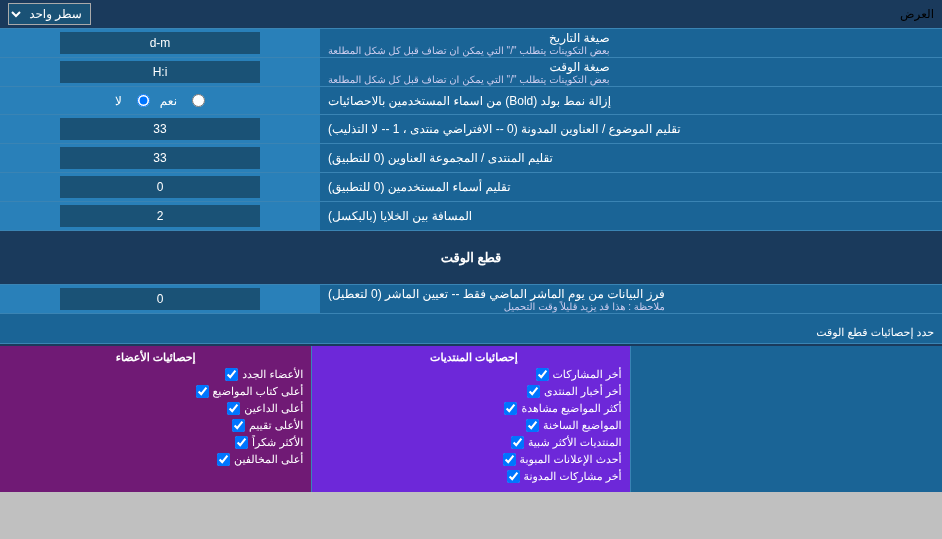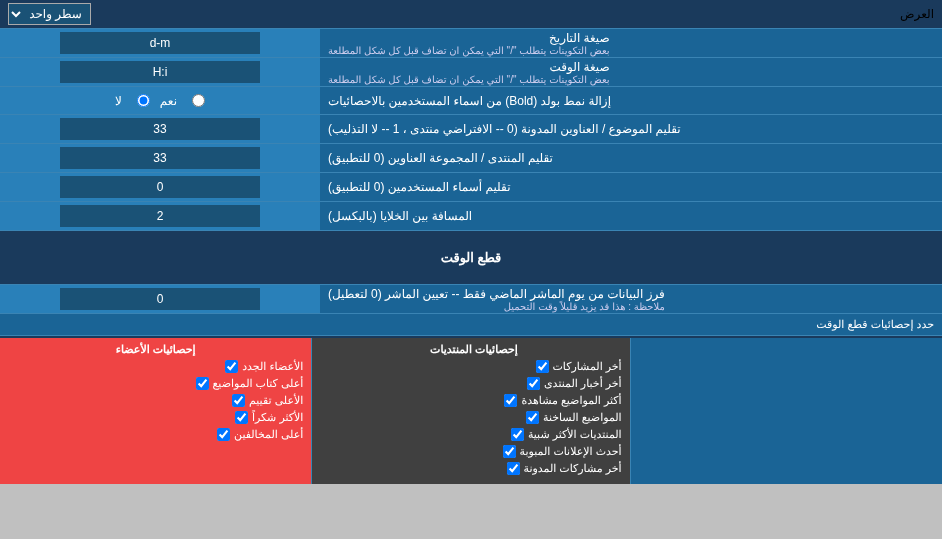--- a/index.html
+++ b/index.html
@@ -107,20 +107,21 @@
     .checkbox-row input[type="checkbox"] {
       margin: 0;
     }
     .limit-section {
       background: #1a6496;
       color: #fff;
       padding: 4px 8px;
       font-size: 11px;
       text-align: right;
       border-bottom: 1px solid #3a84b4;
+      margin-top: 8px;
     }
     .top-row {
       background: #1a3a5c;
       display: flex;
       align-items: center;
       justify-content: space-between;
       padding: 3px 8px;
       border-bottom: 1px solid #3a84b4;
     }
   </style>
@@ -217,21 +218,21 @@
       <input class="input-field" type="text" value="0" style="">
     </div>
   </div>
 
   <div class="limit-section">حدد إحصائيات قطع الوقت</div>
 
   <div class="checkboxes-section">
 
     <div class="checkbox-col" style="flex:1;background:#1a6496;"></div>
 
-    <div class="checkbox-col" style="background:#404040;padding-left:14px;">
+    <div class="checkbox-col" style="background:#6d28d9;padding-left:14px;">
       <div style="color:#fff;font-weight:bold;font-size:11px;text-align:center;margin-bottom:4px;">إحصائيات المنتديات</div>
       <div class="checkbox-row">
         <span>أخر المشاركات</span>
         <input type="checkbox" checked="" style="">
       </div>
       <div class="checkbox-row">
         <span>أخر أخبار المنتدى</span>
         <input type="checkbox" checked="" style="">
       </div>
       <div class="checkbox-row">
@@ -249,31 +250,35 @@
       <div class="checkbox-row">
         <span>أحدث الإعلانات المبوبة</span>
         <input type="checkbox" checked="" style="">
       </div>
       <div class="checkbox-row">
         <span>أخر مشاركات المدونة</span>
         <input type="checkbox" checked="" style="">
       </div>
     </div>
 
-    <div class="checkbox-col" style="background:#ef4444;">
+    <div class="checkbox-col" style="background:#701a75;">
       <div style="color:#fff;font-weight:bold;font-size:11px;text-align:center;margin-bottom:4px;">إحصائيات الأعضاء</div>
       <div class="checkbox-row">
         <span>الأعضاء الجدد</span>
         <input type="checkbox" checked="" style="">
       </div>
       <div class="checkbox-row">
         <span>أعلى كتاب المواضيع</span>
         <input type="checkbox" checked="" style="">
       </div>
       <div class="checkbox-row">
+        <span>أعلى الداعين</span>
+        <input type="checkbox" checked="" style="">
+      </div>
+      <div class="checkbox-row">
         <span>الأعلى تقييم</span>
         <input type="checkbox" checked="" style="">
       </div>
       <div class="checkbox-row">
         <span>الأكثر شكراً</span>
         <input type="checkbox" checked="" style="">
       </div>
       <div class="checkbox-row">
         <span>أعلى المخالفين</span>
         <input type="checkbox" checked="" style="">

